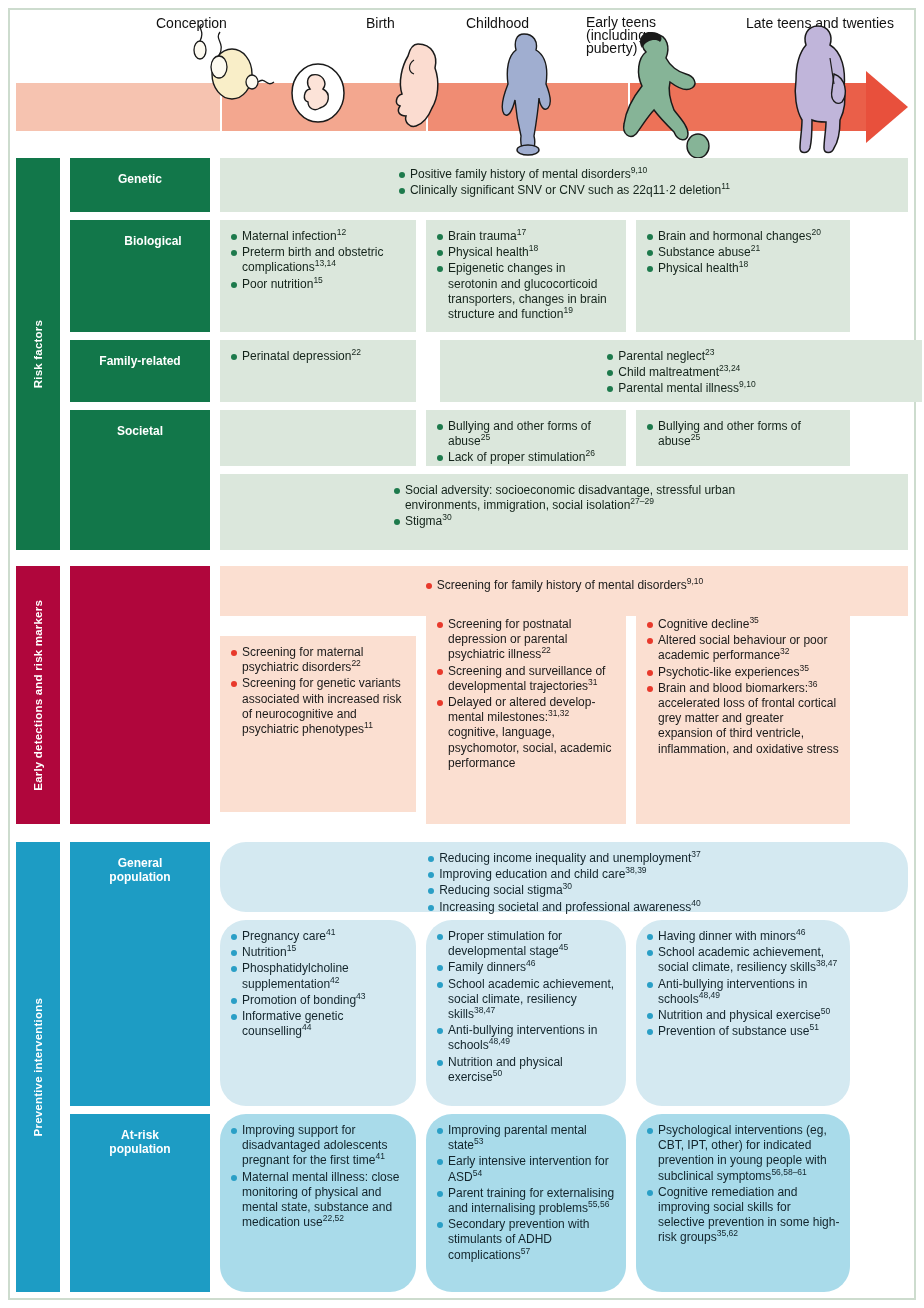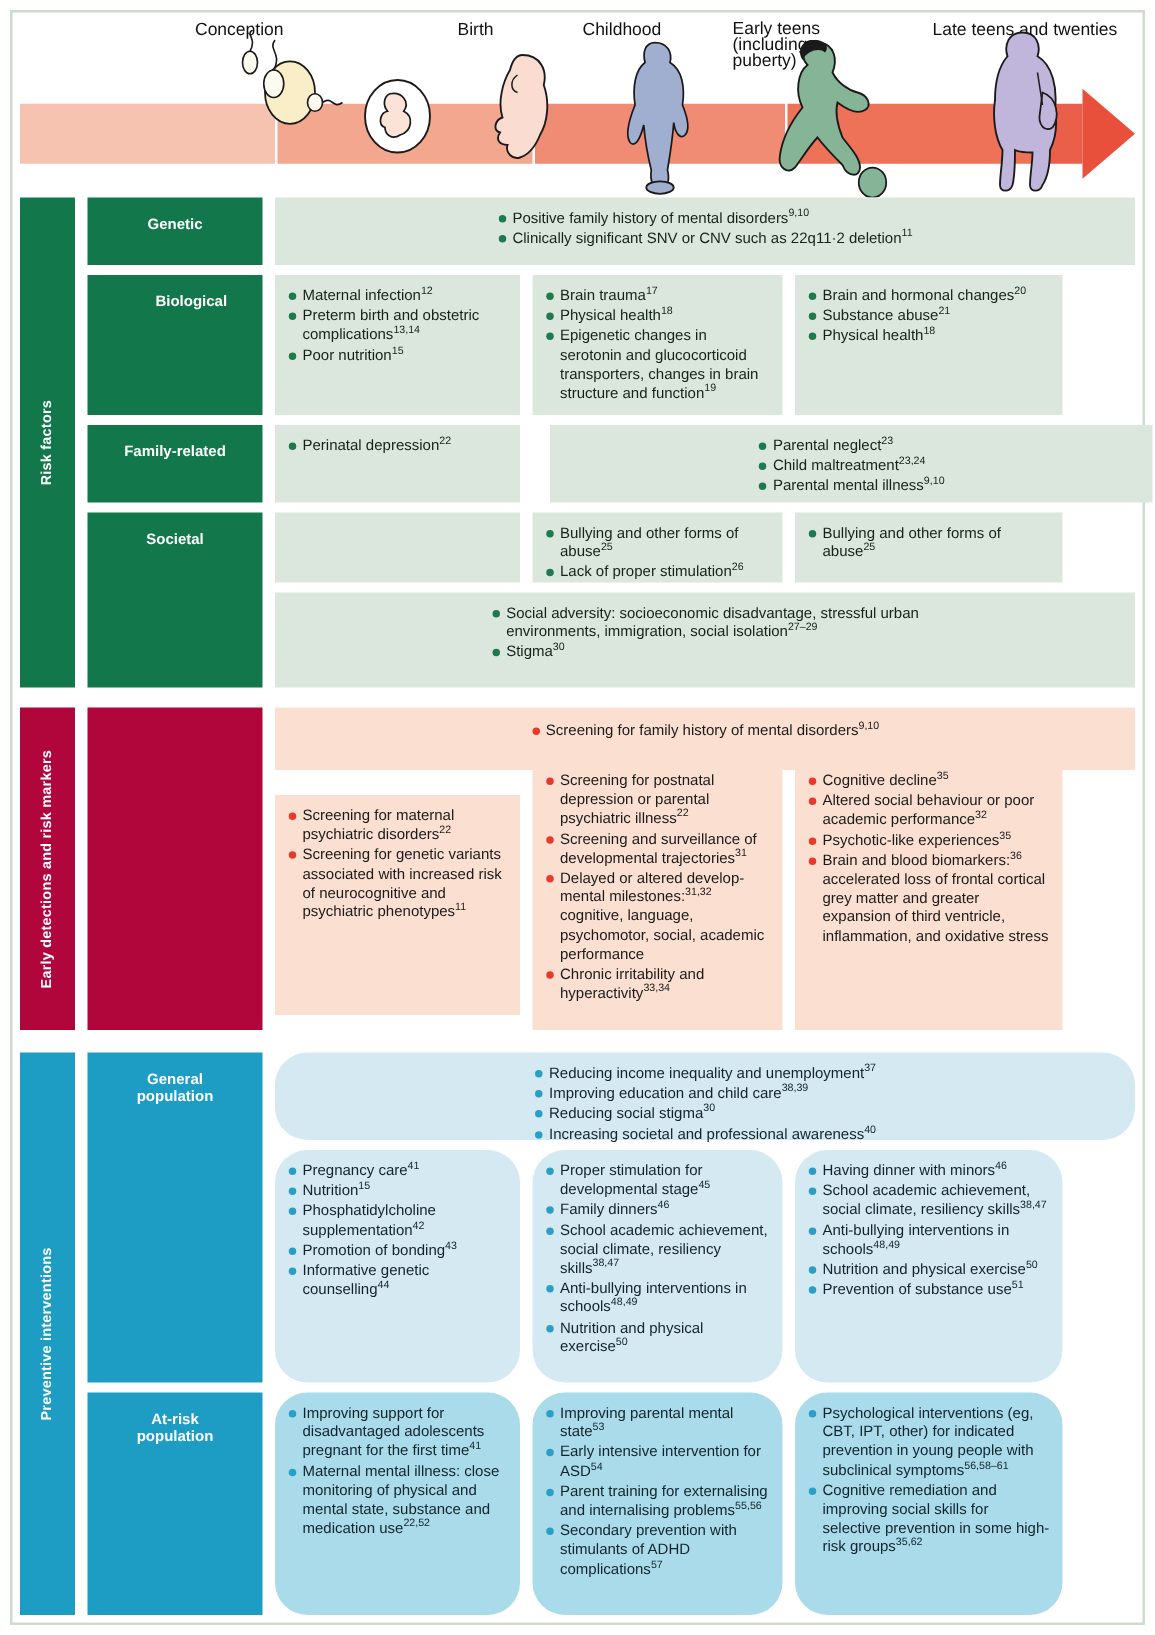--- a/index.html
+++ b/index.html
@@ -284,21 +284,20 @@
       <ul class="items">
         <li>Screening for maternal psychiatric disorders<sup>22</sup></li>
         <li>Screening for genetic variants associated with increased risk of neurocognitive and psychiatric phenotypes<sup>11</sup></li>
       </ul>
     </div>
     <div class="cell c2" style="top:42px; height:216px;">
       <ul class="items">
         <li>Screening for postnatal depression or parental psychiatric illness<sup>22</sup></li>
         <li>Screening and surveillance of developmental trajectories<sup>31</sup></li>
         <li>Delayed or altered develop-mental milestones:<sup>31,32</sup> cognitive, language, psychomotor, social, academic performance</li>
-        <li>Chronic irritability and hyperactivity<sup>33,34</sup></li>
       </ul>
     </div>
     <div class="cell c3" style="top:42px; height:216px;">
       <ul class="items">
         <li>Cognitive decline<sup>35</sup></li>
         <li>Altered social behaviour or poor academic performance<sup>32</sup></li>
         <li>Psychotic-like experiences<sup>35</sup></li>
         <li>Brain and blood biomarkers:<sup>36</sup> accelerated loss of frontal cortical grey matter and greater expansion of third ventricle, inflammation, and oxidative stress</li>
       </ul>
     </div>

